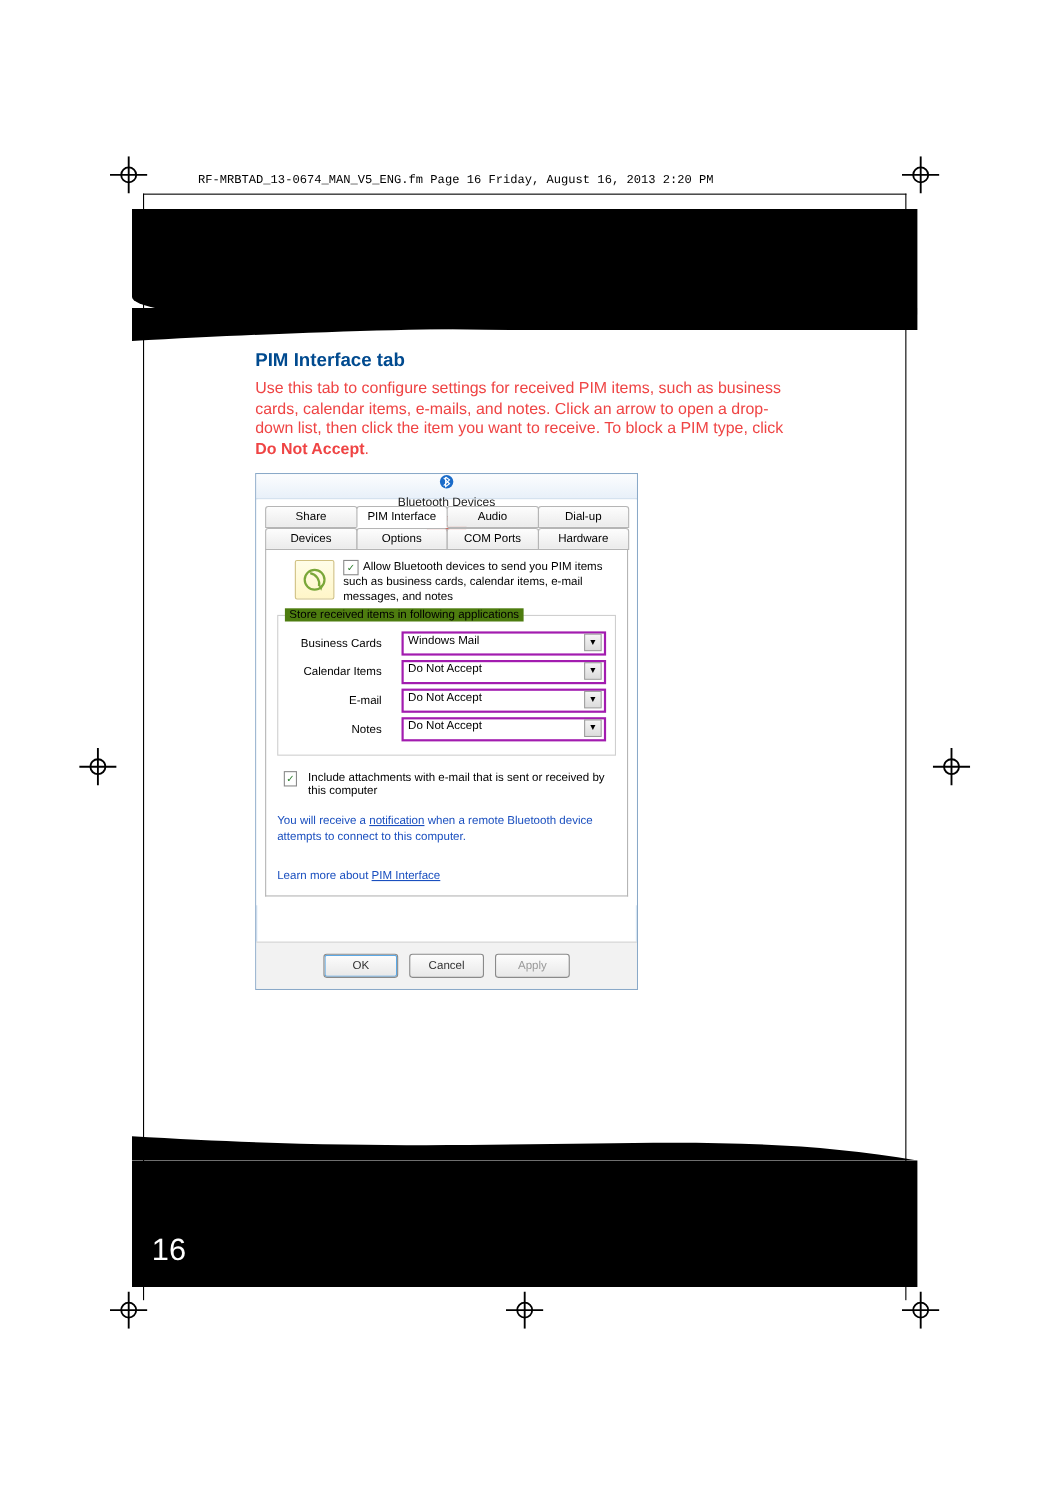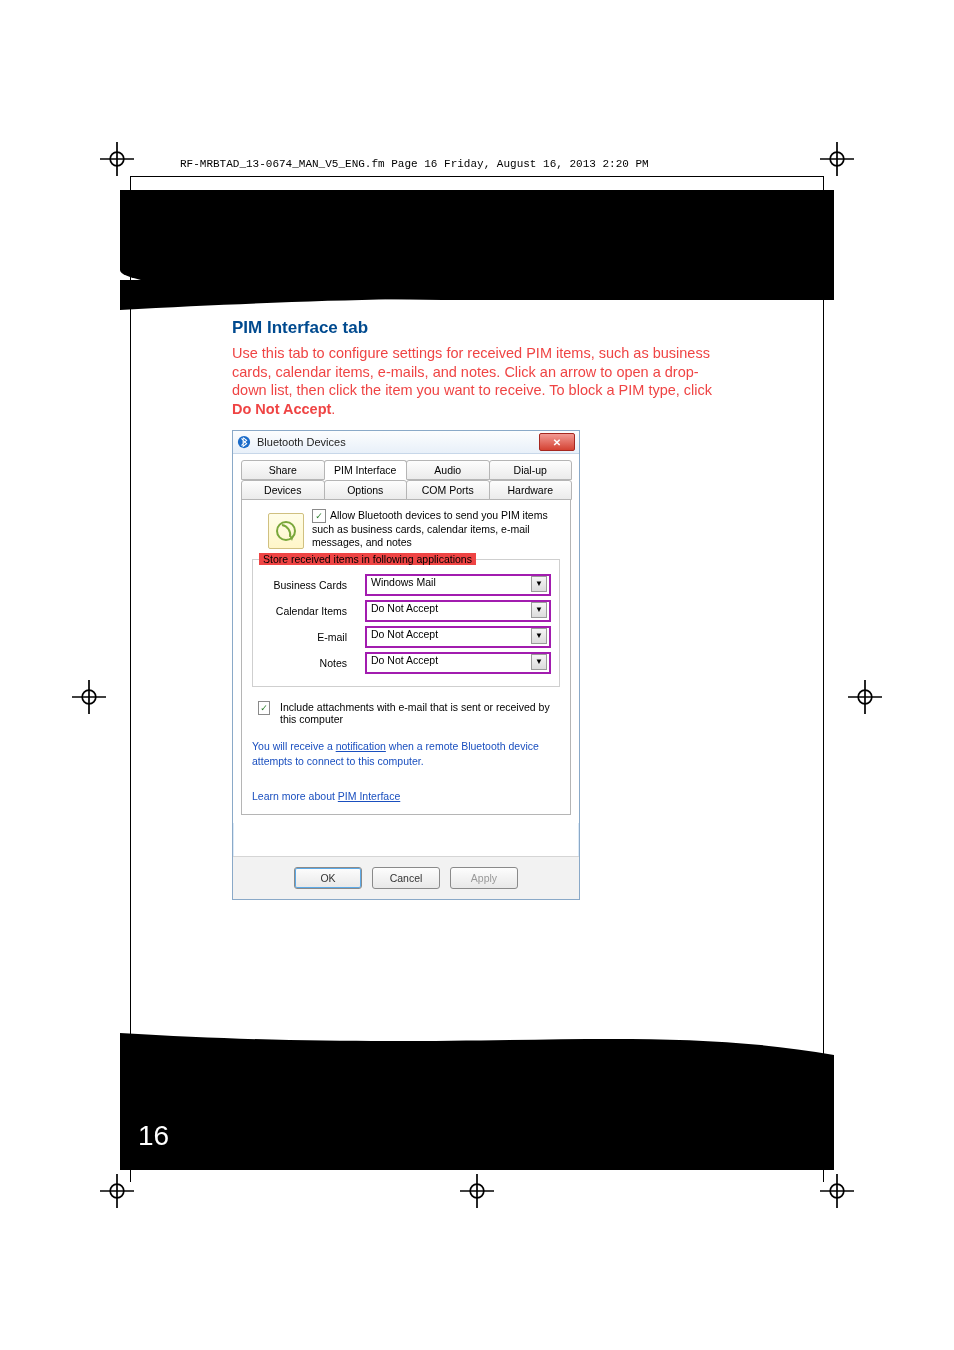--- a/index.html
+++ b/index.html
@@ -120,20 +120,21 @@
     box-shadow: 0 0 0 1px #dbe9f7 inset;
   }
   .dialog-titlebar {
     height: 22px;
     background: linear-gradient(#fcfdfe, #e8f0f9);
     display: flex;
     align-items: center;
     padding: 0 4px;
     gap: 6px;
     border-bottom: 1px solid #c7d7e9;
+    flex-direction: column;
   }
   .bt-icon {
     width: 14px; height: 14px;
     display: inline-flex;
     align-items: center;
     justify-content: center;
   }
   .dialog-title { flex: 1; font-size: 11px; color:#222; }
   .close-btn {
     width: 34px; height: 16px;
@@ -163,21 +164,21 @@
     position: relative;
     z-index: 2;
   }
   .tab-panel {
     border: 1px solid #b5b5b5;
     border-top: none;
     padding: 10px 10px 12px 10px;
     position: relative;
     margin-top: -1px;
   }
-  .opt-row { display: flex; align-items: flex-end; gap: 8px; margin-bottom: 10px; padding-left: 16px; }
+  .opt-row { display: flex; align-items: flex-start; gap: 8px; margin-bottom: 10px; padding-left: 16px; }
   .pim-icon {
     width: 34px; height: 34px;
     border: 1px solid #d0c080;
     background: linear-gradient(#fffde8,#fff6c8);
     border-radius: 2px;
     display: flex; align-items: center; justify-content: center;
     flex-shrink: 0;
   }
   .opt-text { font-size: 10.5px; line-height: 1.25; }
   .chk {
@@ -192,21 +193,21 @@
 
   .fieldset {
     border: 1px solid #cfcfcf;
     padding: 10px 8px 8px 8px;
     margin-top: 2px;
     position: relative;
   }
   .fieldset-legend {
     position: absolute;
     top: -7px; left: 6px;
-    background: #ef4444;
+    background: #4d7c0f;
     padding: 0 4px;
     font-size: 10.5px;
   }
   .field-row { display: flex; align-items: center; margin: 4px 0; gap: 6px; }
   .field-label { width: 86px; text-align: right; font-size: 10.5px; }
   .combo {
     flex: 1;
     height: 18px;
     border: 2px solid #a21caf;
     background: #fff;

